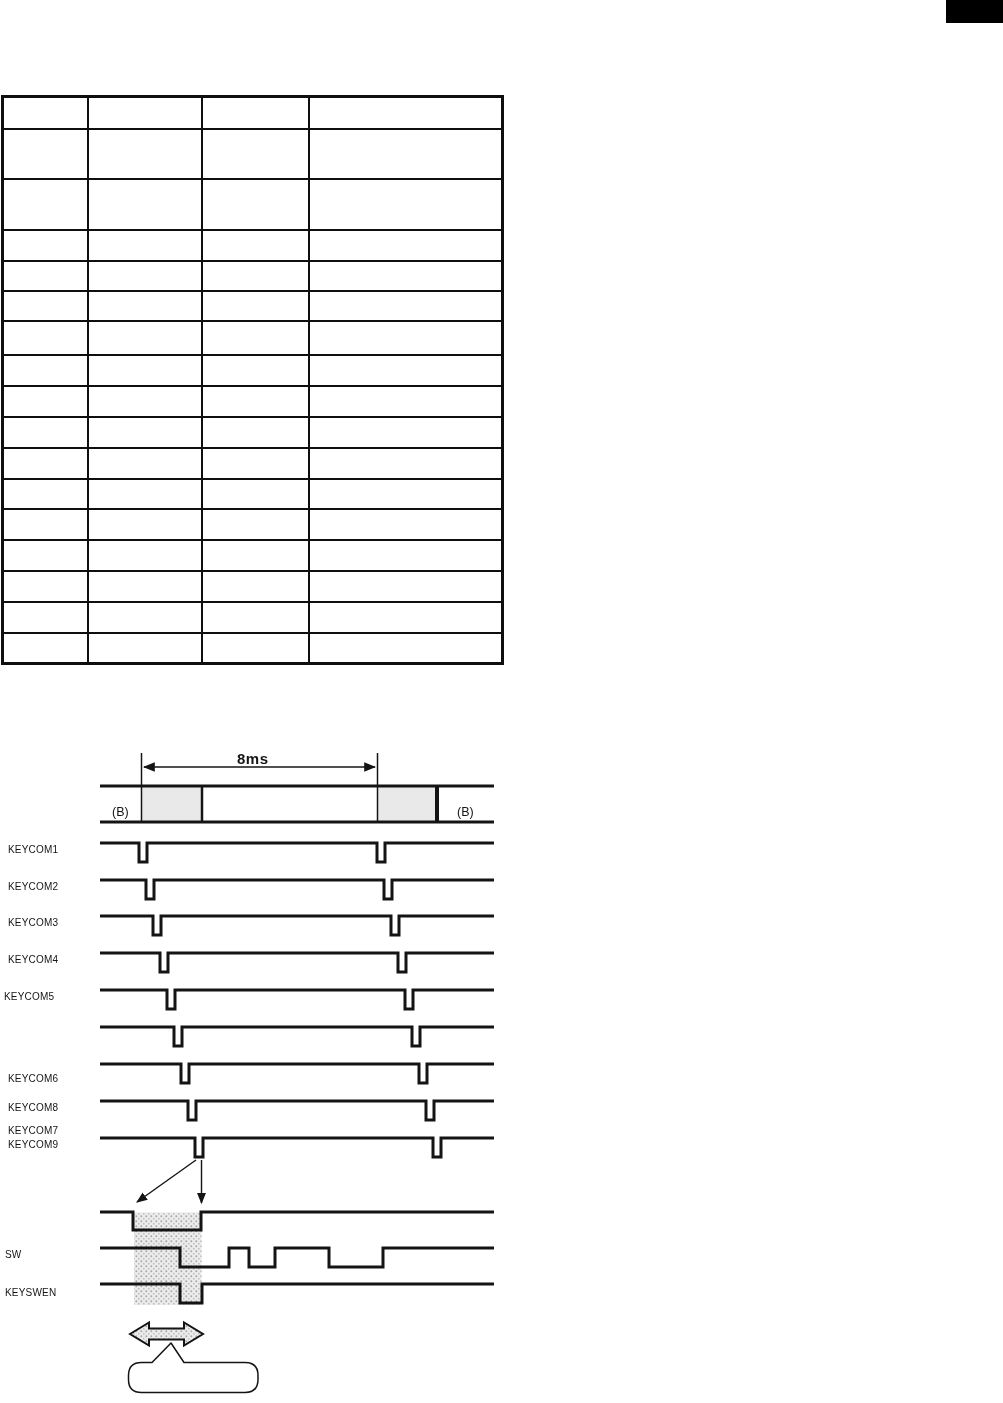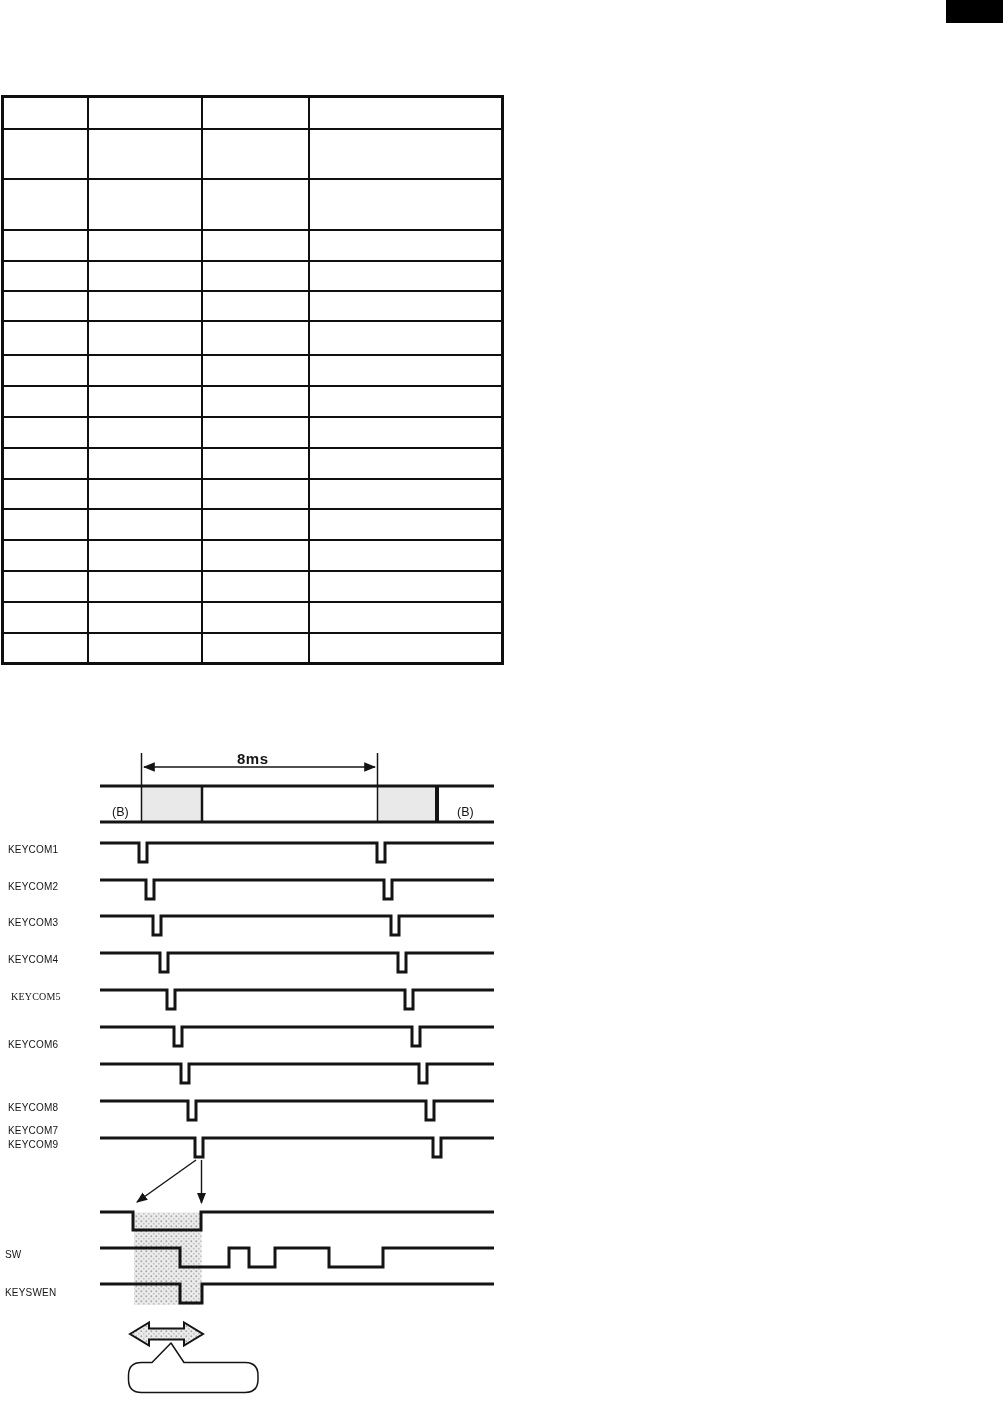--- a/index.html
+++ b/index.html
@@ -181,22 +181,22 @@
 
   <span class="lbl period-label" style="left:237px;top:751px;">8ms</span>
   <span class="lbl b-label" style="left:112px;top:806px;">(B)</span>
   <span class="lbl b-label" style="left:457px;top:806px;">(B)</span>
 
   <div id="signal-labels">
       <span class="lbl sig-label" style="left: 8px; top: 845px;">KEYCOM1</span>
       <span class="lbl sig-label" style="left: 8px; top: 882px;">KEYCOM2</span>
       <span class="lbl sig-label" style="left: 8px; top: 918px;">KEYCOM3</span>
       <span class="lbl sig-label" style="left: 8px; top: 955px;">KEYCOM4</span>
-      <span class="lbl sig-label" style="left: 11px; top: 992px; font-family: Liberation Serif, serif;">KEYCOM5</span>
-      <span class="lbl sig-label" style="left: 8px; top: 1040px;">KEYCOM6</span>
+      <span class="lbl sig-label" style="left: 4px; top: 992px;">KEYCOM5</span>
+      <span class="lbl sig-label" style="left: 8px; top: 1074px;">KEYCOM6</span>
       <span class="lbl sig-label" style="left: 8px; top: 1126px;">KEYCOM7</span>
       <span class="lbl sig-label" style="left: 8px; top: 1103px;">KEYCOM8</span>
       <span class="lbl sig-label" style="left: 8px; top: 1140px;">KEYCOM9</span>
       <span class="lbl sig-label" style="left: 5px; top: 1250px; text-align: right;">SW</span>
       <span class="lbl sig-label" style="left: 5px; top: 1288px;">KEYSWEN</span>
     </div>
 
 </div>
 
 </body></html>

